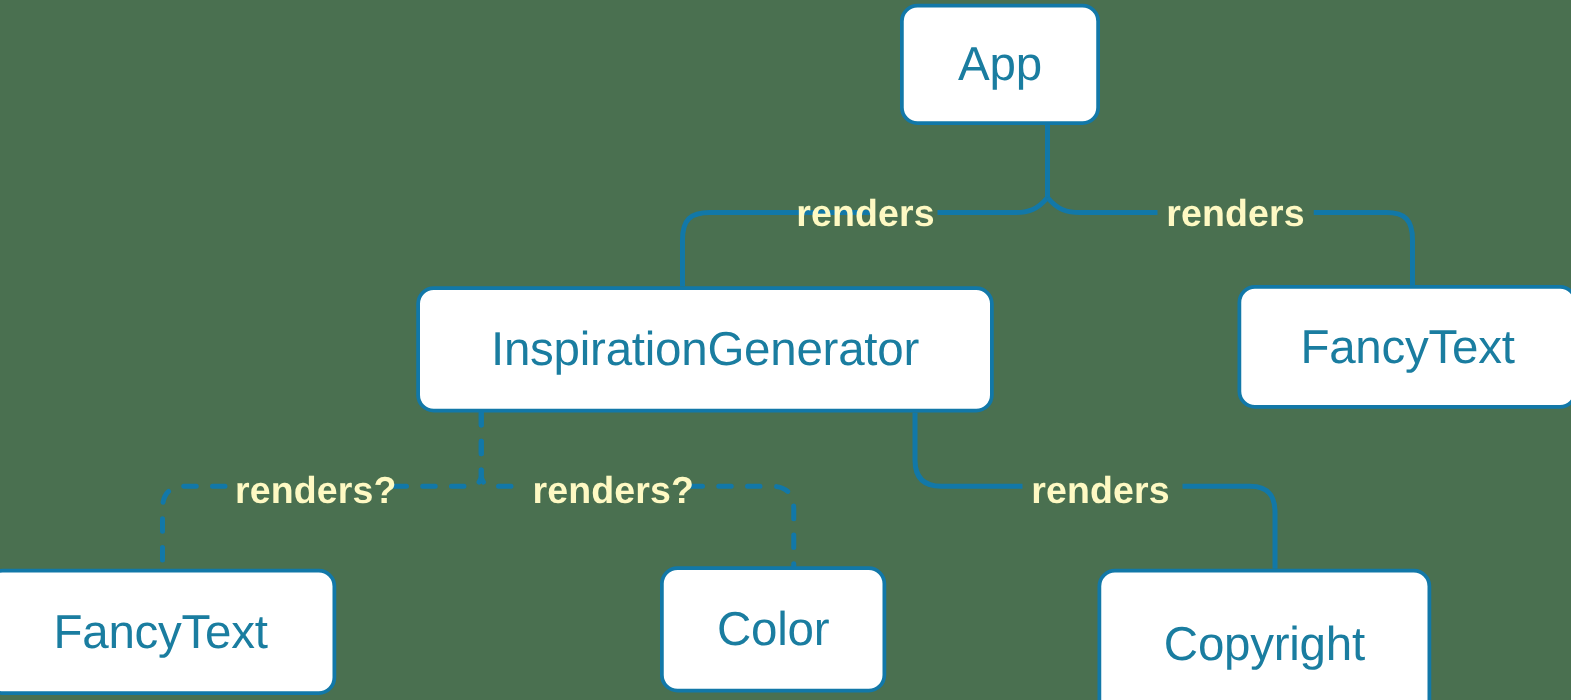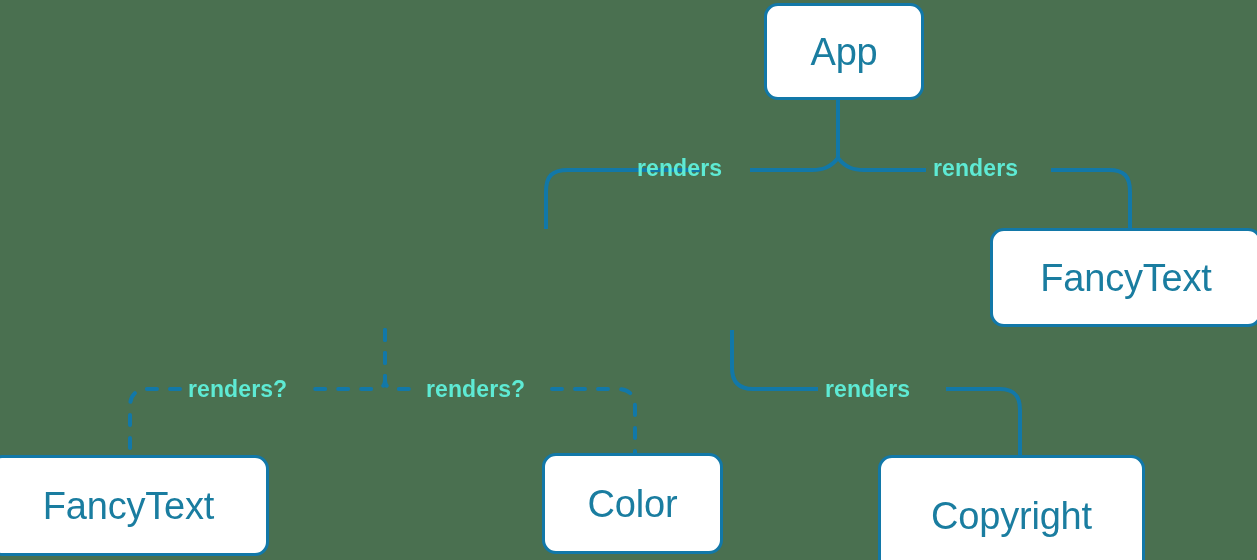--- a/index.html
+++ b/index.html
@@ -40,22 +40,22 @@
     letter-spacing: -0.2px;
     white-space: nowrap;
     z-index: 3;
   }
   .node-label {
     display: block;
     line-height: 1;
   }
   .edge-label {
     position: absolute;
-    color: #5eead4;
-    font-size: 23px;
+    color: #fef9c3;
+    font-size: 30px;
     font-weight: 600;
     letter-spacing: 0.1px;
     white-space: nowrap;
     z-index: 4;
     line-height: 1;
   }
 </style>
 </head>
 <body>
 
@@ -72,34 +72,37 @@
 
       <path d="M 732,330 L 732,368 C 732,382 739,389 753,389 L 818,389 M 946,389 L 1000,389 C 1014,389 1020,396 1020,410 L 1020,455"></path>
 
       <path stroke-dasharray="10 13" stroke-linecap="round" d="M 385,330 L 385,380 C 385,386 381,389 375,389 L 312,389 M 180,389 L 148,389 C 136,389 130,395 130,407 L 130,455"></path>
 
       <path stroke-dasharray="10 13" stroke-linecap="round" d="M 385,330 L 385,380 C 385,386 389,389 395,389 L 414,389 M 552,389 L 617,389 C 629,389 635,395 635,407 L 635,453"></path>
 
     </g>
   </svg>
 
-  <div class="node" style="left:764px; top:3px; width:160px; height:97px;">
+  <div class="node" style="left:720px; top:3px; width:160px; height:97px;">
     <span class="node-label">App</span>
   </div>
 
+  <div class="node" style="left:333px; top:229px; width:462px; height:101px;">
+    <span class="node-label">InspirationGenerator</span>
+  </div>
 
   <div class="node" style="left:990px; top:228px; width:272px; height:99px;">
     <span class="node-label">FancyText</span>
   </div>
 
   <div class="node" style="left:-12px; top:455px; width:281px; height:101px;">
     <span class="node-label">FancyText</span>
   </div>
 
-  <div class="node" style="left:542px; top:453px; width:181px; height:101px;">
+  <div class="node" style="left:528px; top:453px; width:181px; height:101px;">
     <span class="node-label">Color</span>
   </div>
 
   <div class="node" style="left:878px; top:455px; width:267px; height:122px;">
     <span class="node-label">Copyright</span>
   </div>
 
   <div class="edge-label" style="left:637px; top:157px;">renders</div>
 
   <div class="edge-label" style="left:933px; top:157px;">renders</div>

